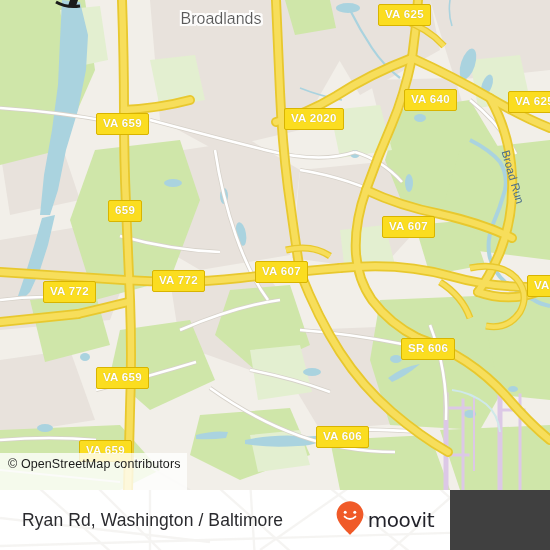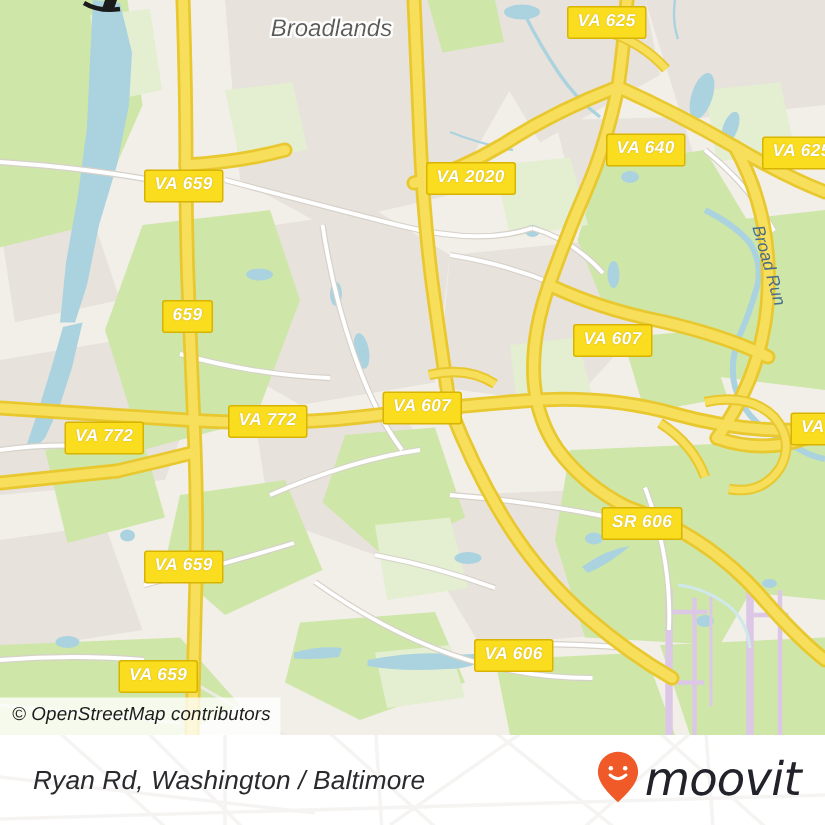--- a/index.html
+++ b/index.html
@@ -1,31 +1,31 @@
 <!DOCTYPE html>
 <html><head>
 <meta charset="utf-8">
 <style>
   html,body{margin:0;padding:0;background:#ffffff;}
   body{
     width:550px;height:550px;overflow:hidden;
     font-family:"Liberation Sans","DejaVu Sans",sans-serif;
     -webkit-font-smoothing:antialiased;
   }
-  .app{position:relative;width:550px;height:550px;overflow:hidden;background:#404040;font-style:italic;}
+  .app{position:relative;width:550px;height:550px;overflow:hidden;background:#404040;}
 
   
   .map{position:absolute;left:0;top:0;width:550px;height:490px;overflow:hidden;background:#f2efe9;}
   .map svg{display:block;width:550px;height:490px;}
 
   
   .attrib{
     position:absolute;left:0;bottom:0;height:21px;
     background:rgba(255,255,255,0.78);
-    display:flex;align-items:center;padding:0 6px 4px 8px;
+    display:flex;align-items:center;padding:0 6px 16px 8px;
     font-size:12.5px;color:#1c1c1c;letter-spacing:.1px;white-space:nowrap;
   }
 
   
   .popup{
     position:absolute;left:192px;top:123px;width:168px;
     filter:drop-shadow(0 2px 5px rgba(0,0,0,.28));
   }
   .popup-green{
     height:105px;background:#2bb35e;border-radius:3px 3px 0 0;
@@ -38,32 +38,32 @@
     font-size:15.5px;color:#3d3d3d;letter-spacing:.15px;
   }
   .popup-tail{
     position:absolute;left:50%;bottom:-11px;transform:translateX(-50%);
     width:0;height:0;border-left:11px solid transparent;border-right:11px solid transparent;
     border-top:11px solid #ffffff;
   }
 
   
   .footer{
-    position:absolute;left:0;top:490px;width:550px;height:60px;
+    position:absolute;left:0;top:490px;width:450px;height:60px;
     background:#ffffff;overflow:hidden;
     display:flex;align-items:center;justify-content:space-between;
     padding:0 16px 0 22px;box-sizing:border-box;
   }
   .footer-wm{position:absolute;left:0;top:0;width:550px;height:60px;opacity:.55;pointer-events:none;}
   .footer-title{
     position:relative;font-size:17.5px;color:#2a2a2e;letter-spacing:.1px;white-space:nowrap;
   }
   .brand{position:relative;display:flex;align-items:center;gap:3px;}
   .brand-word{
-    font-size:31px;color:#22222a;letter-spacing:-.5px;line-height:1;
+    font-size:20px;color:#22222a;letter-spacing:-.5px;line-height:1;
     font-family:"DejaVu Sans","Liberation Sans",sans-serif;font-weight:400;
   }
 </style>
 </head>
 <body>
 
 <div class="app">
 
   <div class="map">
     <svg viewBox="0 0 550 490" xmlns="http://www.w3.org/2000/svg">

